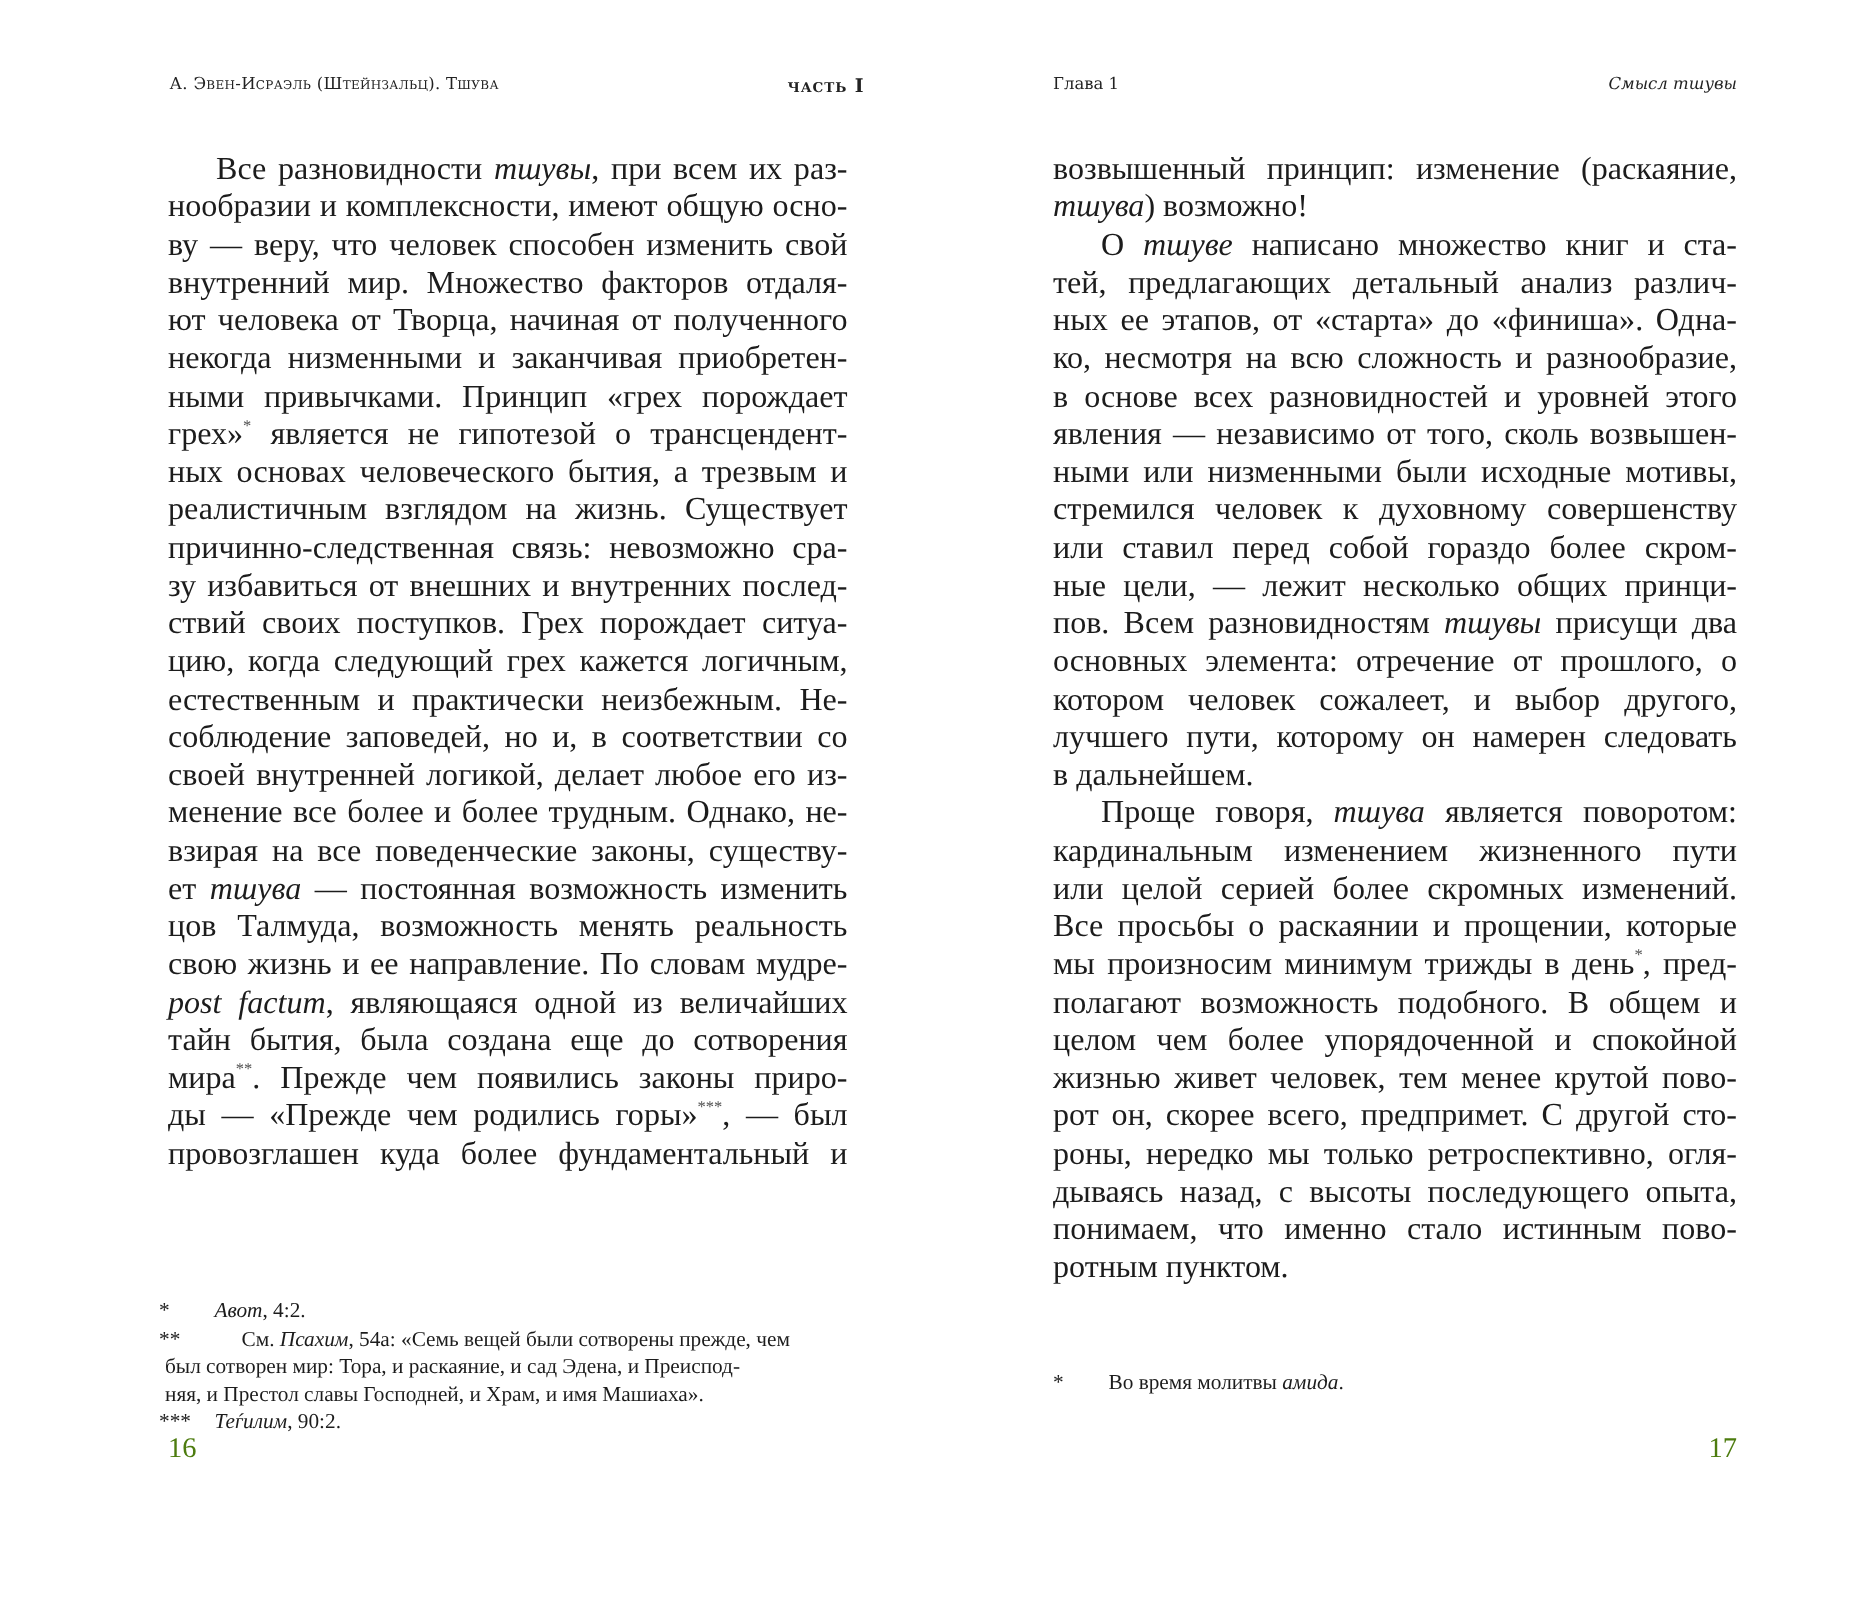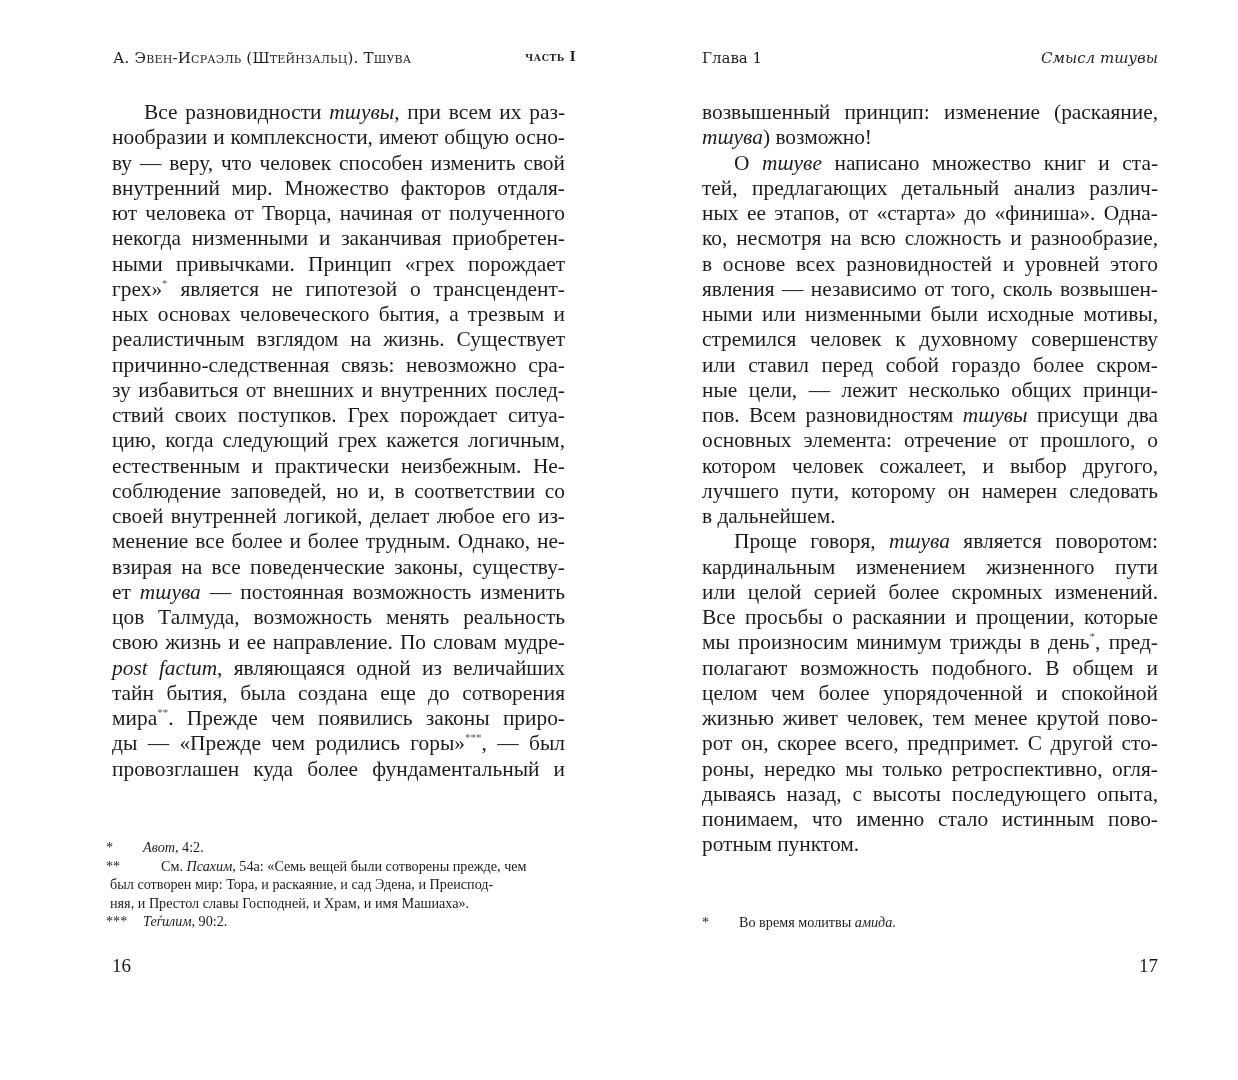--- a/index.html
+++ b/index.html
@@ -2,21 +2,21 @@
 <html><head>
   <meta charset="utf-8">
   <style>
     html, body { margin: 0; padding: 0; background: #ffffff; }
     body { width: 1238px; height: 1080px; position: relative; overflow: hidden;
            font-family: "DejaVu Serif", "Liberation Serif", serif; color: #1a1a1a; }
     .page { position: absolute; top: 0; height: 1080px; }
     .page.left { left: 0; width: 619px; }
     .page.right { left: 619px; width: 619px; }
 
-    .running-head { position: absolute; top: 49px; font-size: 15px; color: #222; white-space: nowrap; }
+    .running-head { position: absolute; top: 49px; font-size: 11px; color: #222; white-space: nowrap; }
     .left .rh-author { left: 113px; font-variant: small-caps; letter-spacing: 0.2px; }
     .left .rh-part { left: 525px; font-variant: small-caps; font-weight: bold; font-size: 12.5px; letter-spacing: 0.6px; }
     .right .rh-chapter { left: 83px; }
     .right .rh-title { right: 80px; font-style: italic; }
 
     .body-text { position: absolute; font-family: "Liberation Serif", "DejaVu Serif", serif;
                  font-size: 21.4px; line-height: 25.25px; text-align: justify; color: #1c1c1c; }
     .left .body-text { left: 112px; top: 100px; width: 453px; }
     .right .body-text { left: 83px; top: 100px; width: 456px; }
 
@@ -27,21 +27,21 @@
     sup { font-size: 11px; line-height: 0; vertical-align: 9px; color: #555; }
 
     .footnotes { position: absolute; font-family: "Liberation Serif", "DejaVu Serif", serif;
                  font-size: 14.2px; line-height: 18.5px; color: #1c1c1c; }
     .left .footnotes { left: 106px; top: 838px; width: 460px; }
     .right .footnotes { left: 83px; top: 913px; width: 460px; }
     .fn { position: relative; padding-left: 37px; }
     .fn .mark { position: absolute; left: 0; top: 0; }
 
     .page-number { position: absolute; top: 955px; font-family: "Liberation Serif", serif;
-                   font-size: 19px; color: #0f172a; }
+                   font-size: 19px; color: #4d7c0f; }
     .left .page-number { left: 112px; }
     .right .page-number { left: 1136px; left: auto; right: 80px; }
   </style>
 </head>
 <body>
 
 <div class="page left">
   <div class="running-head rh-author">А. Эвен-Исраэль (Штейнзальц). Тшува</div>
   <div class="running-head rh-part">часть I</div>
   <div class="body-text" id="left-body">
@@ -69,21 +69,21 @@
       <span class="line"><span>свою жизнь и ее направление. По словам мудре-</span></span>
       <span class="line"><em>post factum</em><span>, являющаяся одной из величайших</span></span>
       <span class="line"><span>тайн бытия, была создана еще до сотворения</span></span>
       <span class="line"><span>мира</span><sup>**</sup><span>. Прежде чем появились законы приро-</span></span>
       <span class="line"><span>ды — «Прежде чем родились горы»</span><sup>***</sup><span>, — был</span></span>
       <span class="line"><span>провозглашен куда более фундаментальный и</span></span>
     </div>
   <div class="footnotes" id="left-footnotes">
       <div class="fn">
         <span class="mark">*</span>
-        <span style="display: block; white-space: nowrap;"><em>Авот</em><span>, 4:2.</span></span>
+        <span style="display: block; white-space: nowrap; margin-top: 27px;"><em>Авот</em><span>, 4:2.</span></span>
       </div>
       <div class="fn">
         <span class="mark">**</span>
         <span style="display: block; white-space: nowrap; margin-left: 18px;"><span>См. </span><em>Псахим</em><span>, 54а: «Семь вещей были сотворены прежде, чем</span></span>
         <span style="display: block; white-space: nowrap; margin-left: -33px;"><span>был сотворен мир: Тора, и раскаяние, и сад Эдена, и Преиспод-</span></span>
         <span style="display: block; white-space: nowrap; margin-left: -33px;"><span>няя, и Престол славы Господней, и Храм, и имя Машиаха».</span></span>
       </div>
       <div class="fn">
         <span class="mark">***</span>
         <span style="display: block; white-space: nowrap;"><em>Теѓилим</em><span>, 90:2.</span></span>

